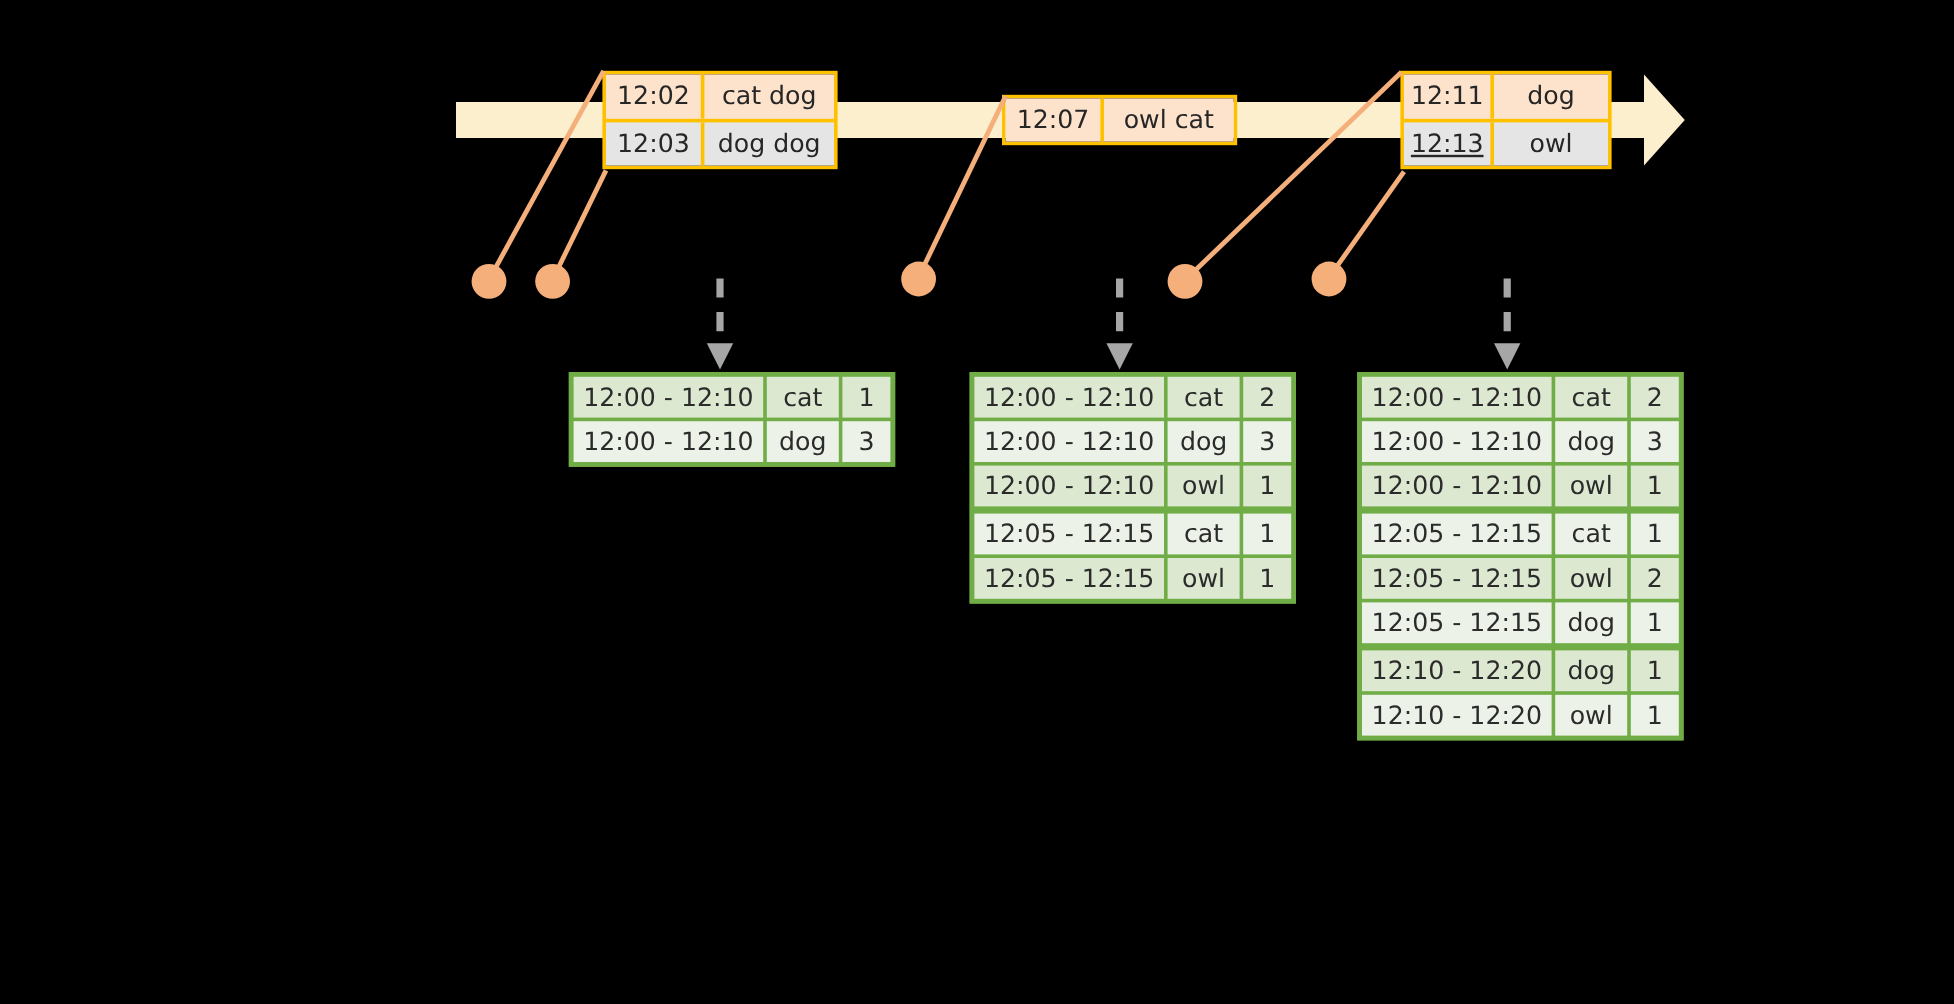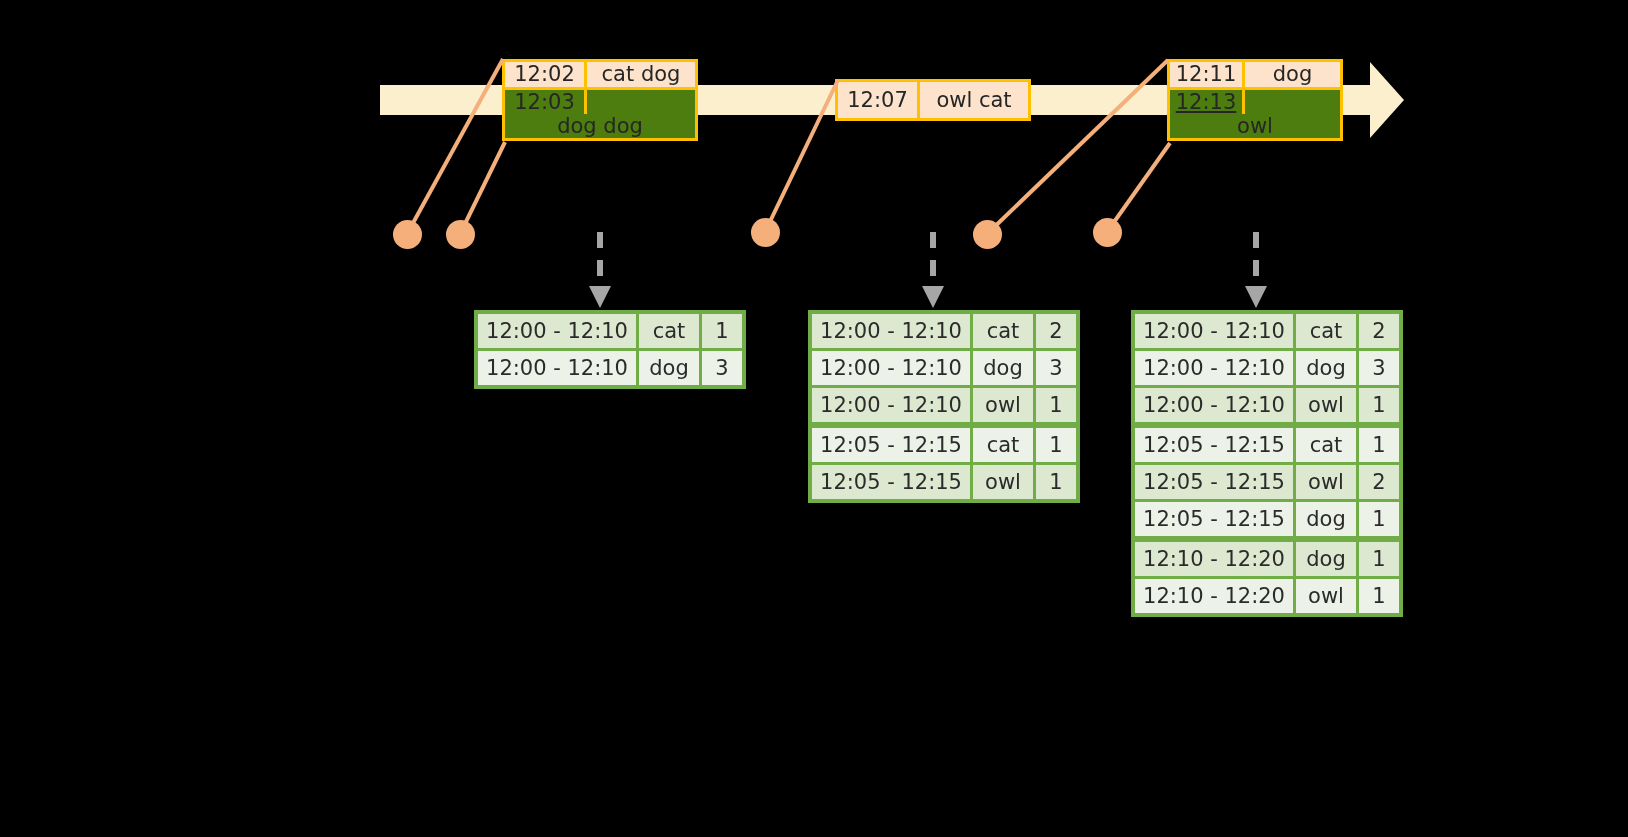--- a/index.html
+++ b/index.html
@@ -39,21 +39,21 @@
   }
   .ev-row {
     display: flex;
     flex: 1 1 auto;
     box-sizing: border-box;
   }
   .ev-row + .ev-row {
     border-top: 3px solid #FFC000;
   }
   .ev-row.shade { background: #FDE3CB; }
-  .ev-row.light { background: #4d7c0f; flex-direction: column; }
+  .ev-row.light { background: #e5e5e5; }
   .ev-time {
     box-sizing: border-box;
     border-right: 3px solid #FFC000;
     display: flex;
     align-items: center;
     justify-content: center;
     color: #262626;
     font-size: 21px;
     font-family: "DejaVu Sans", sans-serif;
   }

